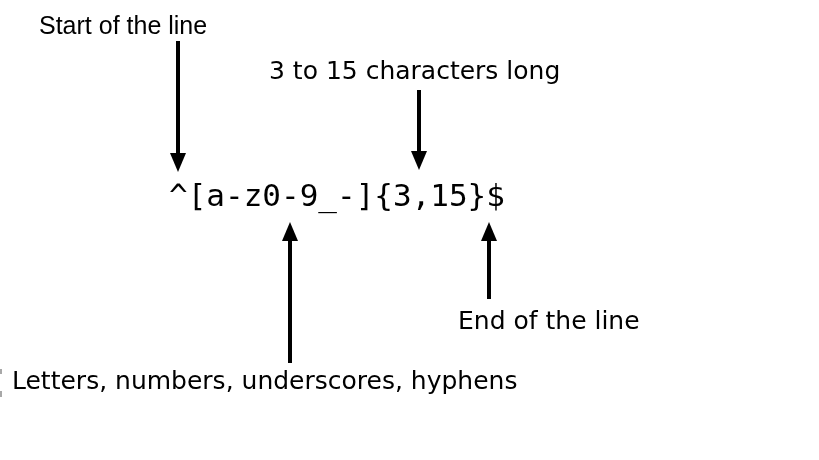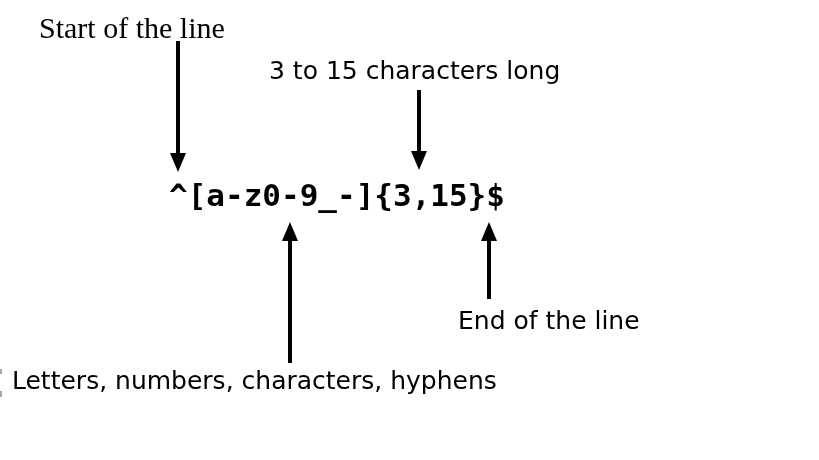--- a/index.html
+++ b/index.html
@@ -18,33 +18,33 @@
     font-family: "DejaVu Sans", "Liberation Sans", sans-serif;
     color: var(--ink);
   }
   .label {
     position: absolute;
     white-space: nowrap;
     color: var(--ink);
     line-height: 1.15;
   }
   .label.mono {
-    font-family: Liberation Serif, serif;
-    font-size: 30px;
+    font-family: Liberation Sans, sans-serif;
+    font-size: 25px;
   }
   .label.sans {
     font-family: "DejaVu Sans", "Liberation Sans", sans-serif;
     font-size: 25px;
   }
   .regex {
     position: absolute;
     left: 169px;
     top: 176px;
     font-family: "DejaVu Sans Mono", "Liberation Mono", monospace;
-    font-weight: bold;
+    font-weight: normal;
     font-size: 31px;
     line-height: 38px;
     white-space: nowrap;
     color: var(--ink);
   }
   
   .arrow { position: absolute; width: 20px; }
   .arrow .shaft {
     position: absolute;
     left: 50%;
@@ -111,18 +111,18 @@
     <div class="head"></div>
   </div>
 
   <div id="arrow-end" class="arrow up">
     <div class="shaft"></div>
     <div class="head"></div>
   </div>
 
   <div id="lbl-end" class="label sans">End of the line</div>
 
-  <div id="lbl-charset" class="label sans">Letters, numbers, characters, hyphens</div>
+  <div id="lbl-charset" class="label sans">Letters, numbers, underscores, hyphens</div>
 
   <div id="artifact-1" class="artifact"></div>
   <div id="artifact-2" class="artifact"></div>
 
 </div>
 
 </body></html>

